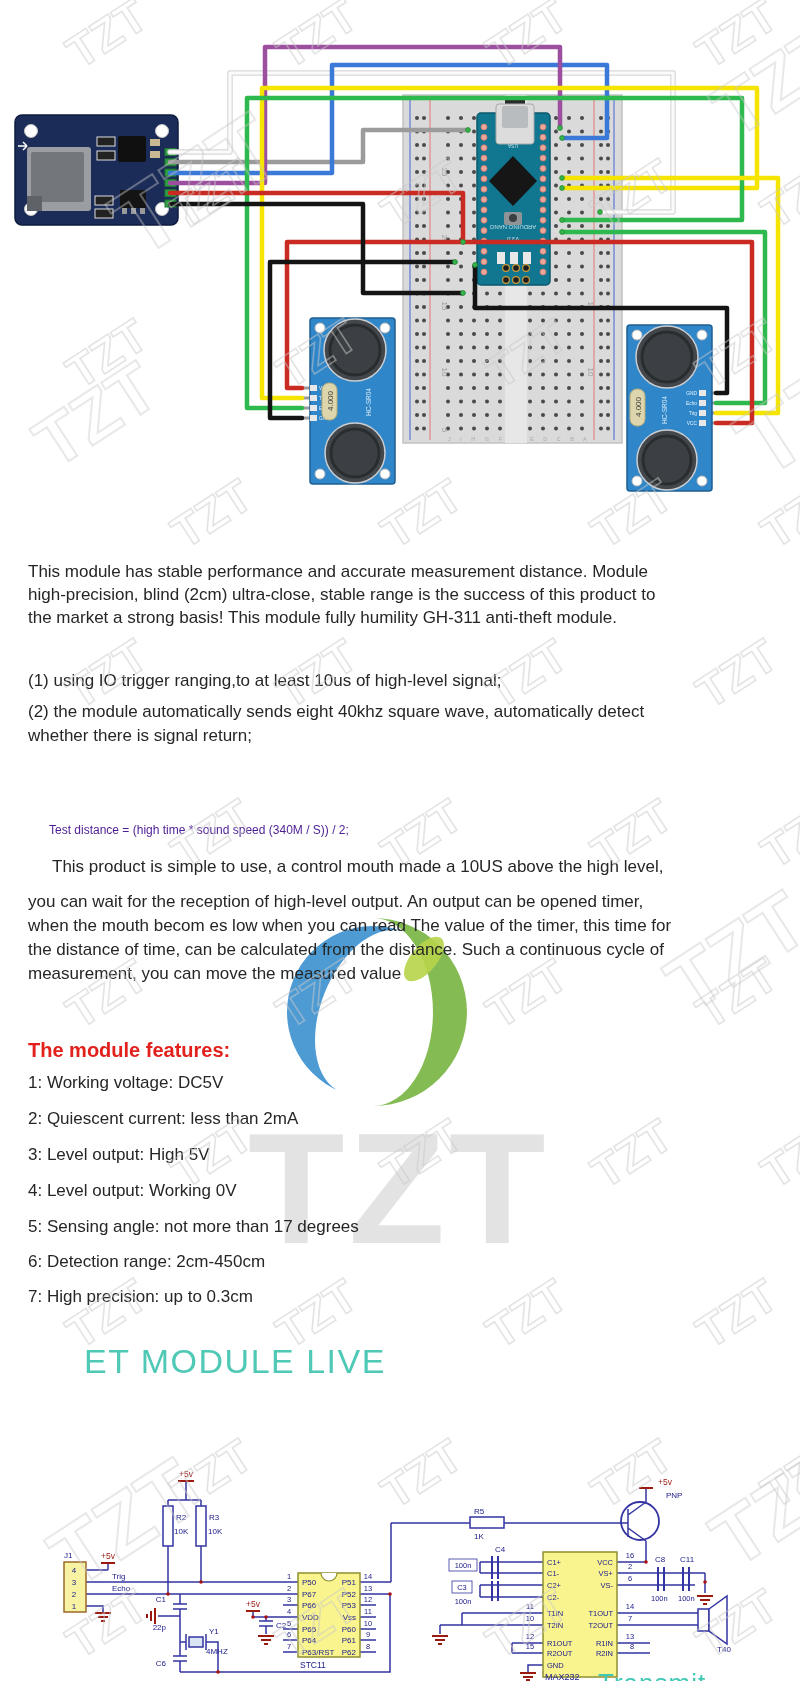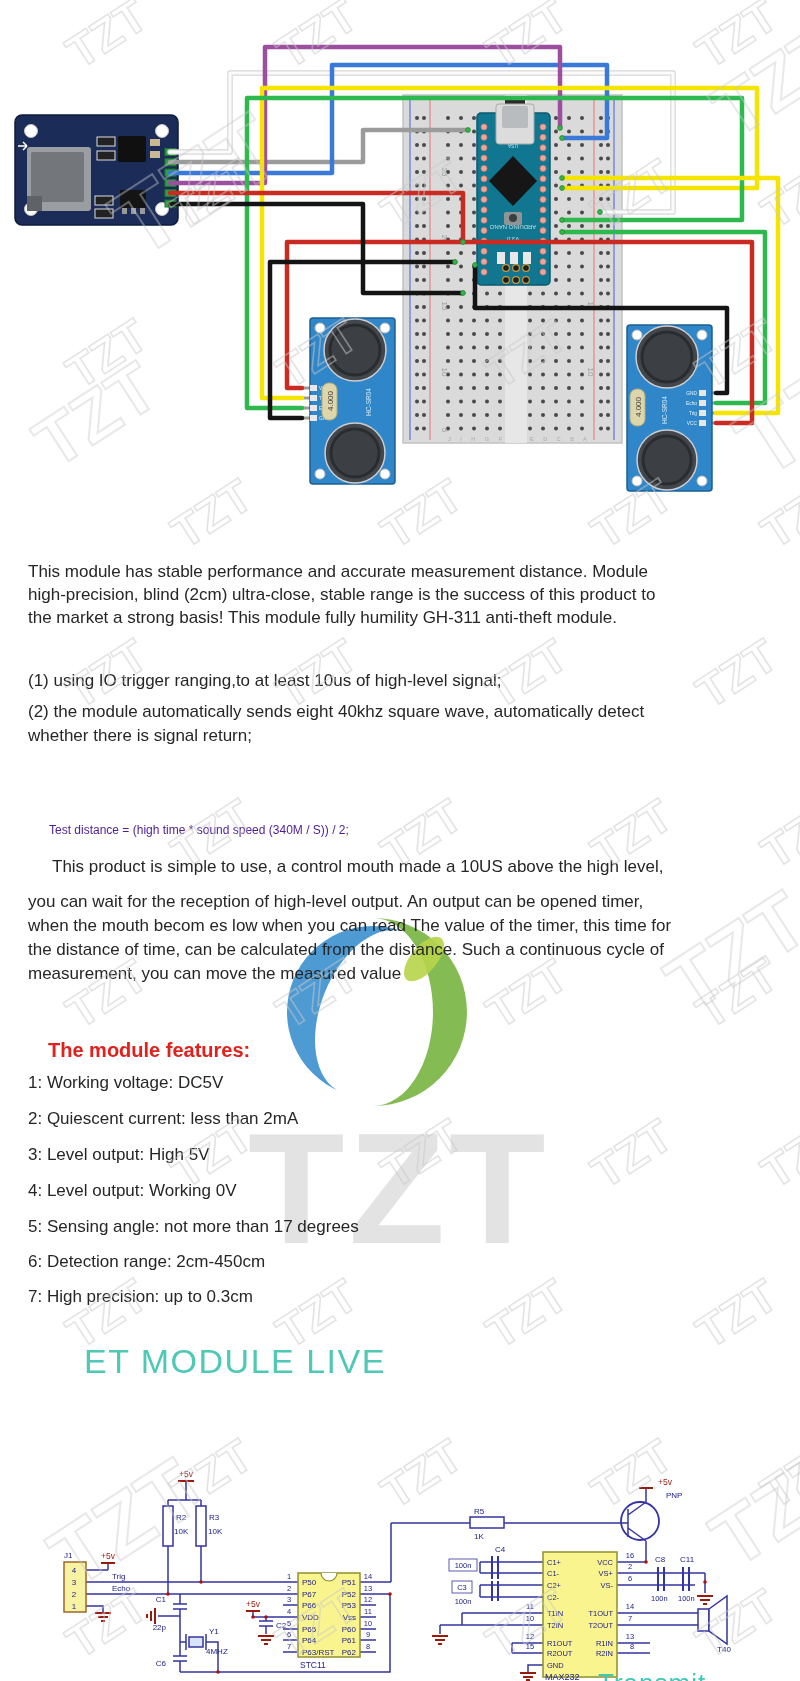--- a/index.html
+++ b/index.html
@@ -5,21 +5,21 @@
   html,body{margin:0;padding:0;background:#ffffff;}
   .page{position:relative;width:800px;height:1681px;overflow:hidden;background:#fff;
         font-family:"Liberation Sans",sans-serif;}
   .abs{position:absolute;}
   .layer0{z-index:0;}
   .layer1{z-index:1;}
   .layer3{z-index:3;pointer-events:none;}
   .para{position:absolute;left:28px;font-size:17px;line-height:23px;color:#262626;
         white-space:pre-line;z-index:1;}
   .formula{position:absolute;left:49px;font-size:12px;color:#4c1d95;z-index:1;white-space:pre;}
-  .feat-title{position:absolute;left:28px;font-size:20px;font-weight:bold;color:#e2211c;z-index:1;margin-left:20px;}
+  .feat-title{position:absolute;left:28px;font-size:20px;font-weight:bold;color:#e2211c;z-index:1;}
   .feat{position:absolute;left:28px;font-size:17px;color:#262626;z-index:1;white-space:pre;}
   .banner{position:absolute;left:84px;top:1342px;font-size:34px;letter-spacing:1.5px;
           color:#4fc9b6;z-index:1;}
   .bigtzt{position:absolute;left:248px;top:1108px;font-size:158px;font-weight:bold;
           color:#e3e3e3;letter-spacing:4px;line-height:160px;z-index:0;}
   .wm,.wm-big{fill:none;stroke:#c9c9c9;stroke-width:1.6px;font-weight:bold;opacity:.5;
           font-family:"Liberation Sans",sans-serif;}
   .wm-big{stroke-width:2px;opacity:.42;}
   svg text{font-family:"Liberation Sans",sans-serif;}
   .sch-lbl{fill:#20208c;}

